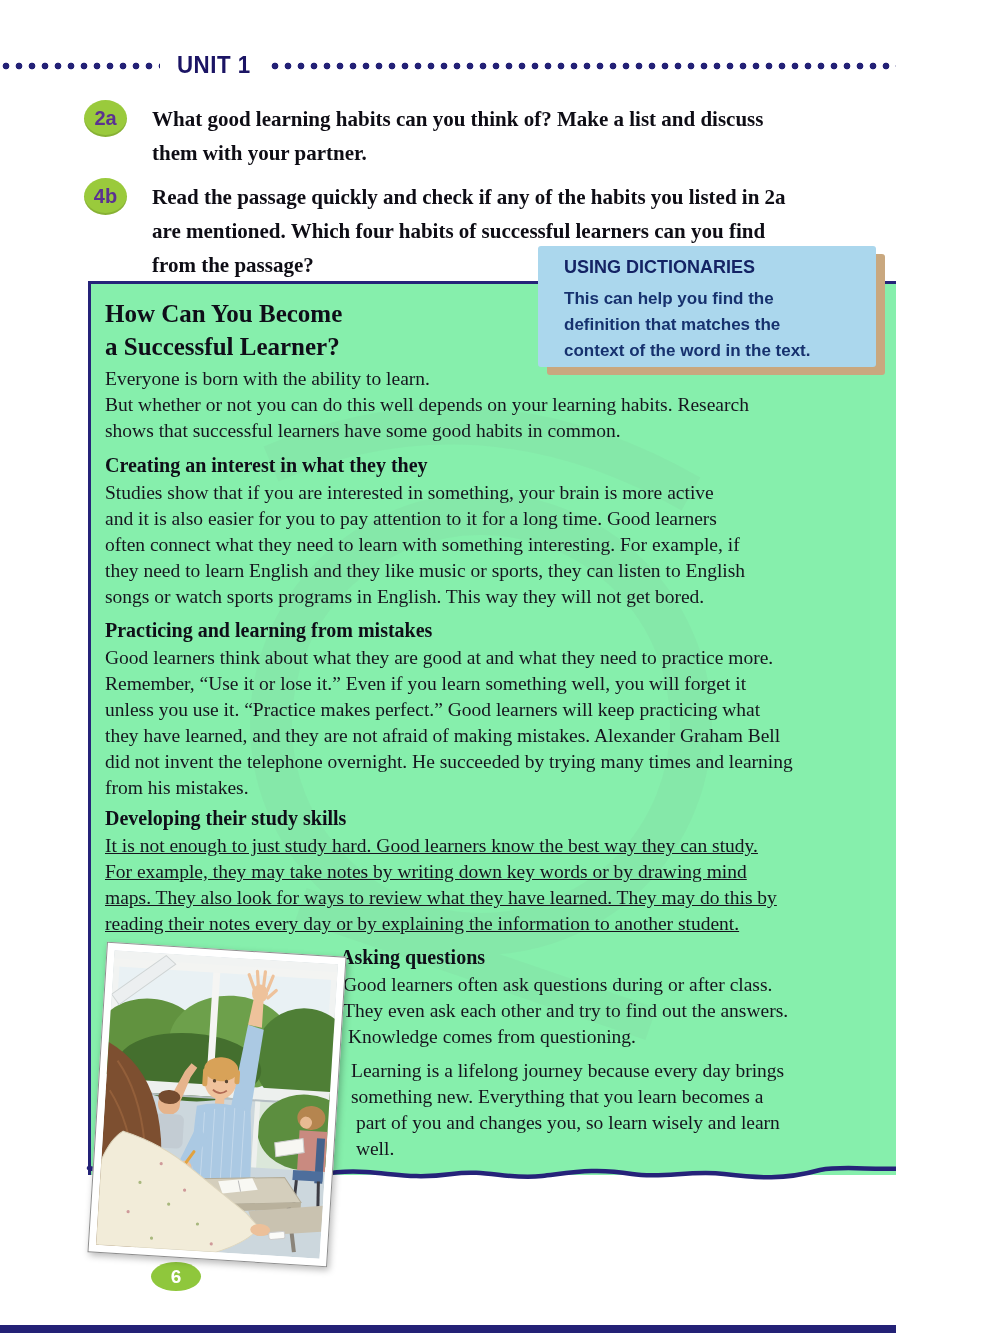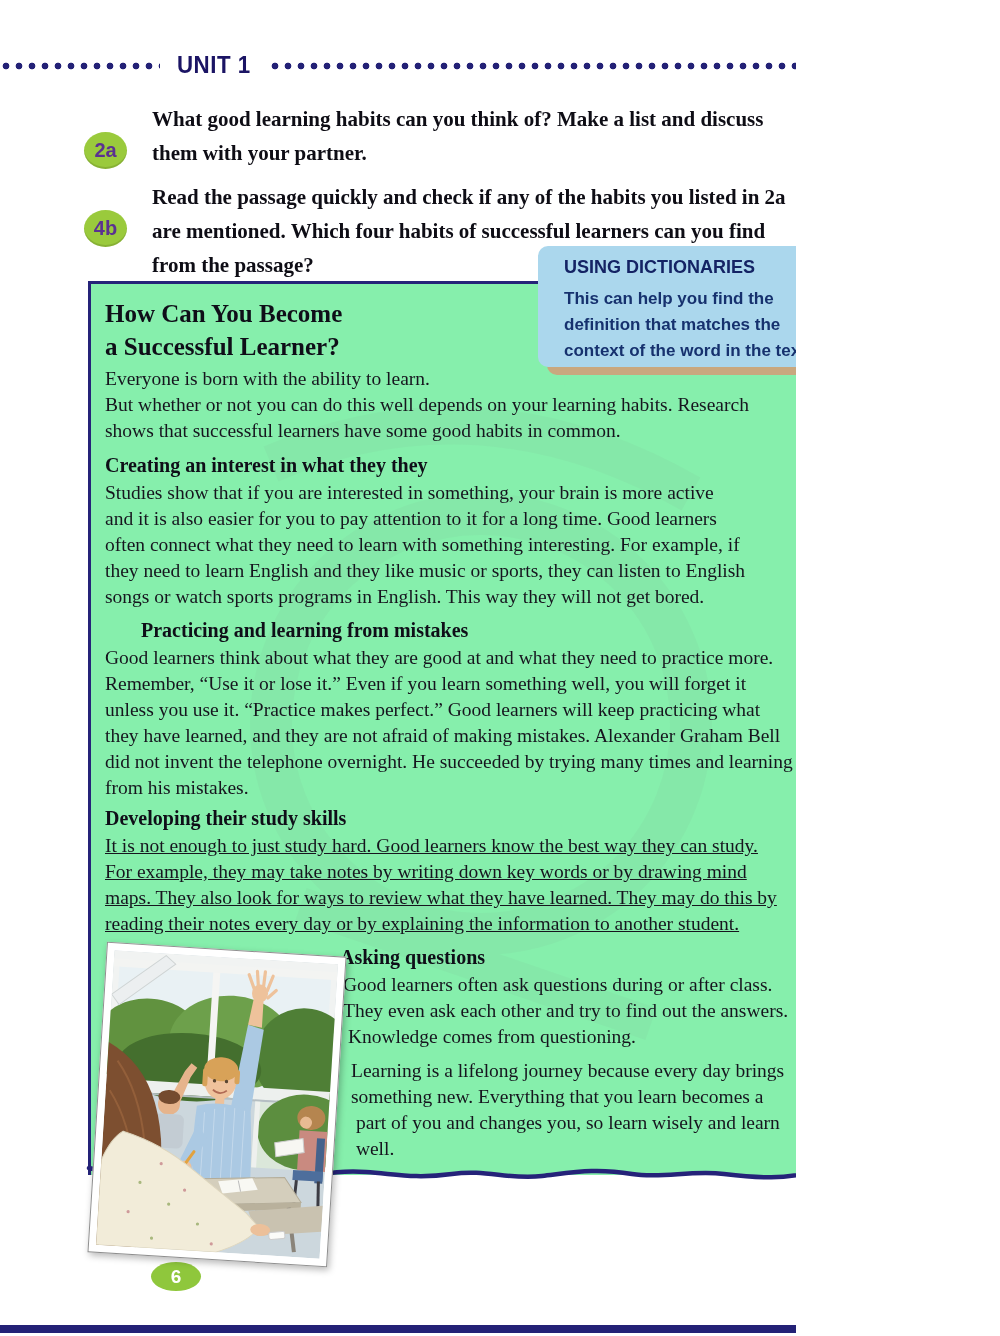--- a/index.html
+++ b/index.html
@@ -1,34 +1,34 @@
 <!DOCTYPE html>
 <html><head>
 <meta charset="utf-8">
 <style>
   html,body{margin:0;padding:0;}
-  .page{position:relative;width:796px;height:1336px;background:#ffffff;overflow:hidden;
+  .page{position:relative;width:896px;height:1336px;background:#ffffff;overflow:hidden;
         font-family:"Liberation Serif",serif;}
   .abs{position:absolute;}
   .ml{white-space:pre-wrap;}
 
   
   .dots{height:10px;background-image:radial-gradient(circle at 4px 5px,#232176 3px,rgba(0,0,0,0) 3.7px);
         background-size:13px 10px;background-repeat:repeat-x;}
   .unit-title{font-family:"Liberation Sans",sans-serif;font-weight:800;font-size:23px;color:#1b1464;
               letter-spacing:.5px;transform:scaleX(.97);transform-origin:left;}
 
   
   .badge{width:43px;height:37px;border-radius:50%;background:#9aca3c;display:flex;align-items:center;
          justify-content:center;font-family:"Liberation Sans",sans-serif;font-weight:800;font-size:20px;
-         color:#5b3191;box-shadow:inset 0 -2px 0 rgba(0,0,0,.12);margin-top:32px;}
+         color:#5b3191;box-shadow:inset 0 -2px 0 rgba(0,0,0,.12);}
   .task-text{font-weight:700;font-size:21px;line-height:34px;color:#0e0d15;width:770px;}
 
   
-  .tipbox{left:538px;top:246px;width:338px;height:121px;background:#abd7ed;border-radius:10px;
+  .tipbox{left:538px;top:246px;width:338px;height:121px;background:#abd7ed;border-radius:3px;
           box-shadow:9px 8px 0 #c9a87f;z-index:6;}
   .tip-title{position:absolute;left:26px;top:11px;font-family:"Liberation Sans",sans-serif;
              font-weight:800;font-size:18px;color:#142364;}
   .tip-body{position:absolute;left:26px;top:40px;font-family:"Liberation Sans",sans-serif;
             font-weight:700;font-size:17px;line-height:26px;color:#16316e;}
 
   
   .pbox{left:88px;top:281px;width:818px;height:891px;border:3px solid #252379;border-bottom:none;
         background:#86efac;z-index:1;}
   .ptitle{position:absolute;left:14px;top:13px;font-weight:700;font-size:25px;line-height:33px;color:#0f0e18;}
@@ -80,21 +80,21 @@
 But whether or not you can do this well depends on your learning habits. Research
 shows that successful learners have some good habits in common.</div>
 
     <div class="phead" style="left:14px;top:170px;">Creating an interest in what they they</div>
     <div class="pbody ml" style="left:14px;top:196px;">Studies show that if you are interested in something, your brain is more active
 and it is also easier for you to pay attention to it for a long time. Good learners
 often connect what they need to learn with something interesting. For example, if
 they need to learn English and they like music or sports, they can listen to English
 songs or watch sports programs in English. This way they will not get bored.</div>
 
-    <div class="phead" style="left:14px;top:335px;margin-left:36px;">Practicing and learning from mistakes</div>
+    <div class="phead" style="left:14px;top:335px;">Practicing and learning from mistakes</div>
     <div class="pbody ml" style="left:14px;top:361px;">Good learners think about what they are good at and what they need to practice more.
 Remember, “Use it or lose it.” Even if you learn something well, you will forget it
 unless you use it. “Practice makes perfect.” Good learners will keep practicing what
 they have learned, and they are not afraid of making mistakes. Alexander Graham Bell
 did not invent the telephone overnight. He succeeded by trying many times and learning
 from his mistakes.</div>
 
     <div class="phead" style="left:14px;top:523px;">Developing their study skills</div>
     <div class="pbody ml" style="left:14px;top:549px;text-decoration:underline;">It is not enough to just study hard. Good learners know the best way they can study.
 For example, they may take notes by writing down key words or by drawing mind

